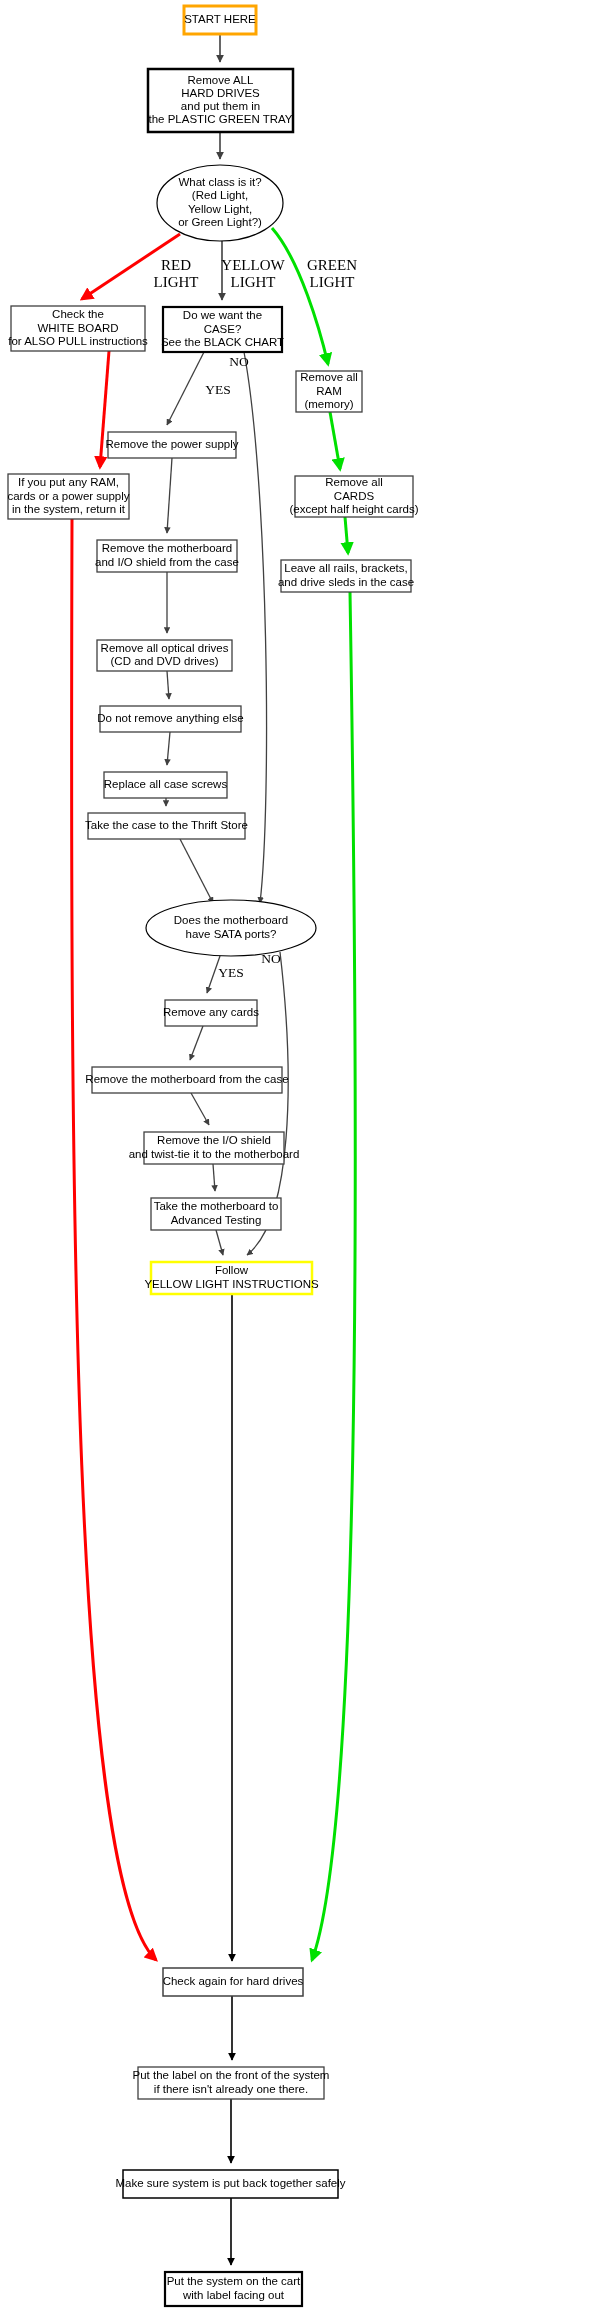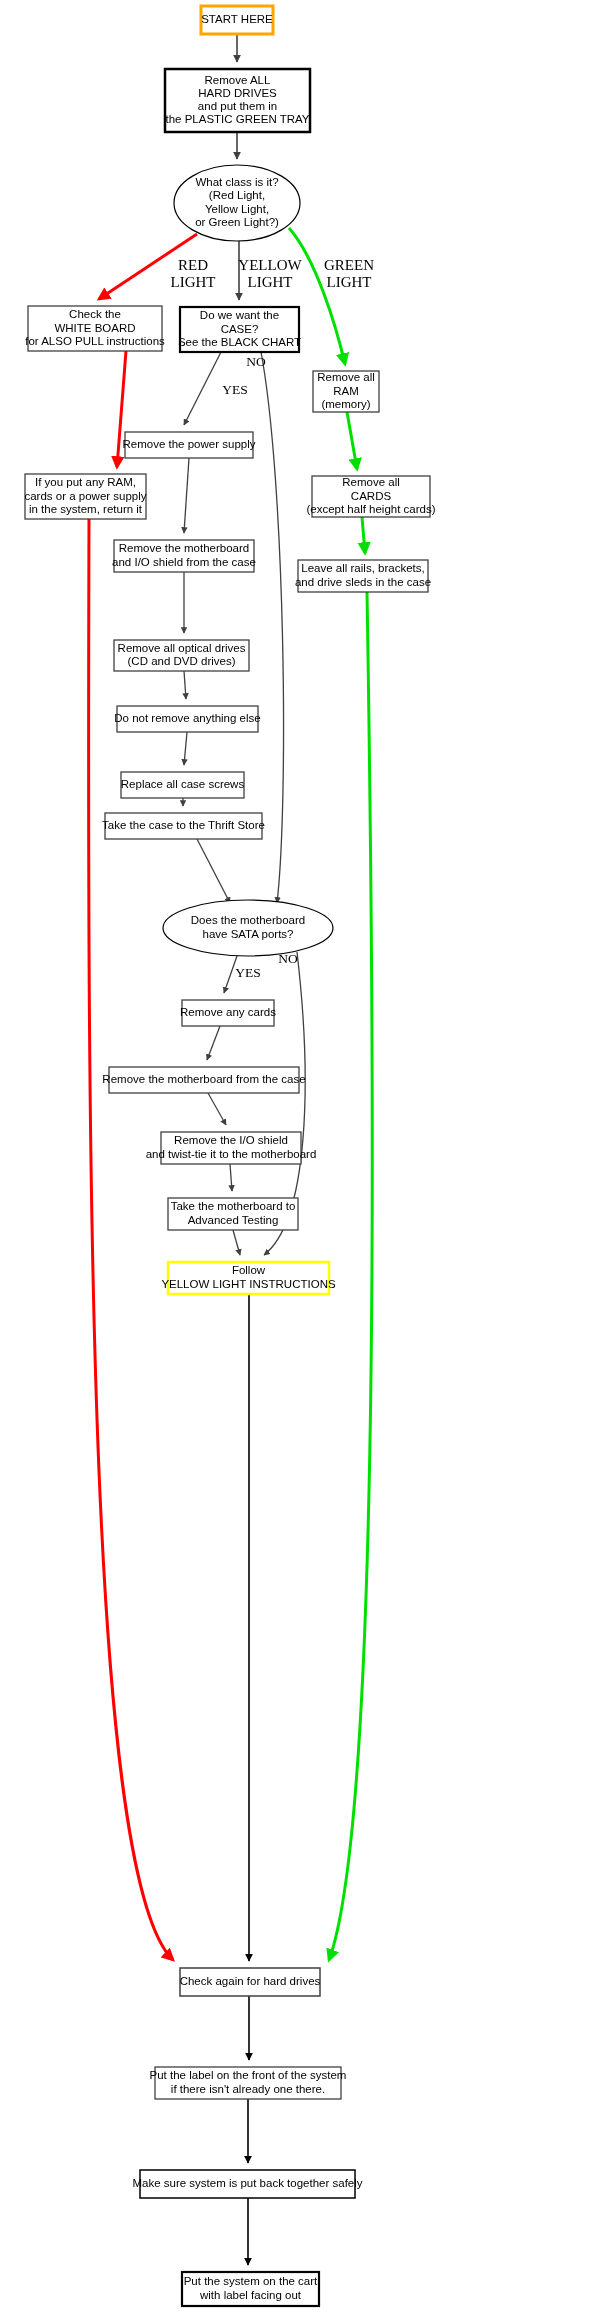--- a/index.html
+++ b/index.html
@@ -10,21 +10,21 @@
   body {
     width: 613px;
     height: 2317px;
     position: relative;
     font-family: "Liberation Sans", sans-serif;
     overflow: hidden;
   }
   #chart-root {
     position: absolute;
     top: 0;
-    left: 17px;
+    left: 0;
     width: 511px;
     height: 2317px;
   }
   svg.flow {
     display: block;
     width: 613px;
     height: 2317px;
   }
   .node-label {
     font-family: "Liberation Sans", sans-serif;

